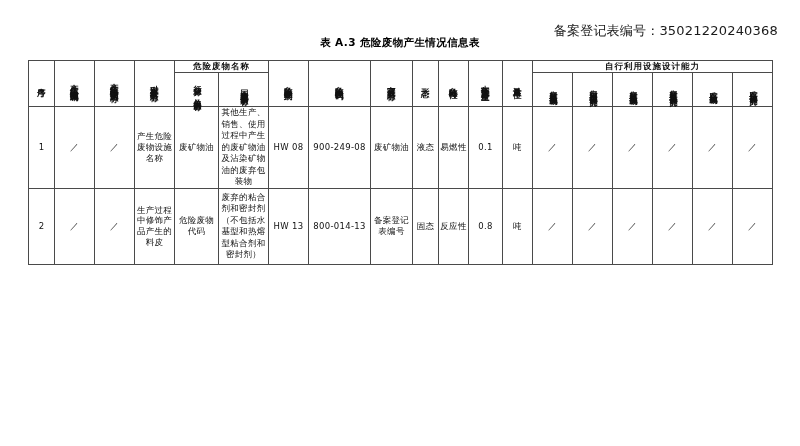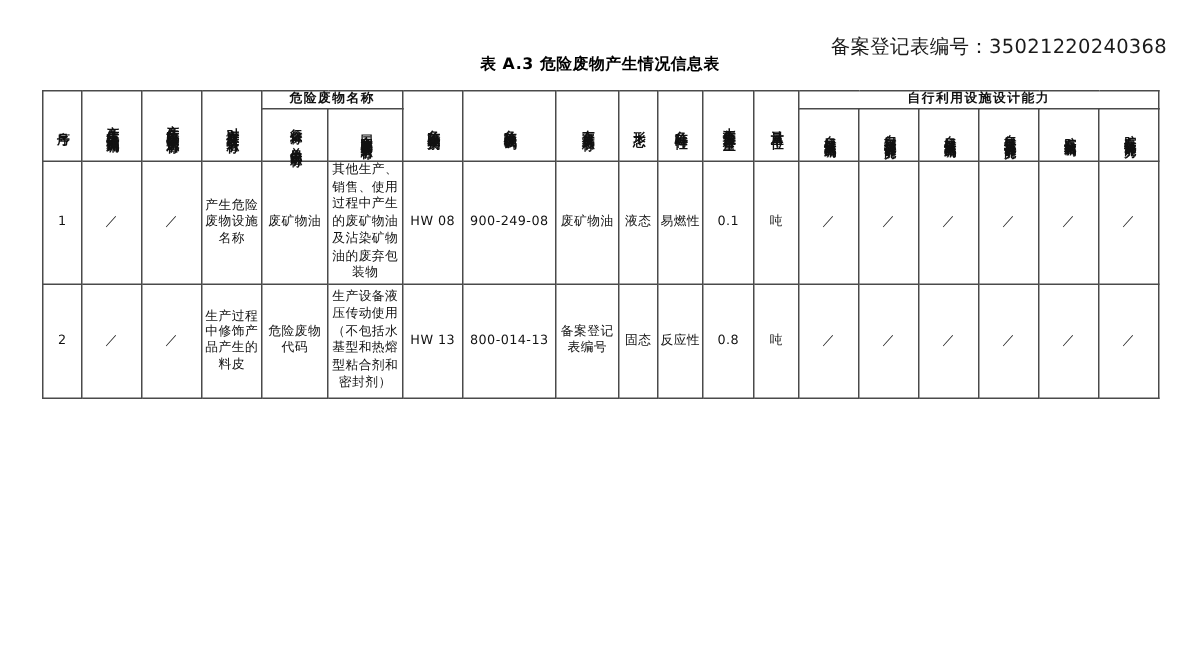--- a/index.html
+++ b/index.html
@@ -223,21 +223,21 @@
         <td class="cell slash">／</td>
         <td class="cell slash">／</td>
         <td class="cell slash">／</td>
       </tr>
       <tr class="row-h2">
         <td class="cell num">2</td>
         <td class="cell slash">／</td>
         <td class="cell slash">／</td>
         <td class="cell">生产过程中修饰产品产生的料皮</td>
         <td class="cell">危险废物代码</td>
-        <td class="cell wrap">生产设备液压传动使用（不包括水基型和热熔型粘合剂和密封剂）</td>
+        <td class="cell wrap">废弃的粘合剂和密封剂（不包括水基型和热熔型粘合剂和密封剂）</td>
         <td class="cell">HW 13</td>
         <td class="cell code">800-014-13</td>
         <td class="cell">备案登记表编号</td>
         <td class="cell">固态</td>
         <td class="cell">反应性</td>
         <td class="cell">0.8</td>
         <td class="cell">吨</td>
         <td class="cell slash">／</td>
         <td class="cell slash">／</td>
         <td class="cell slash">／</td>

